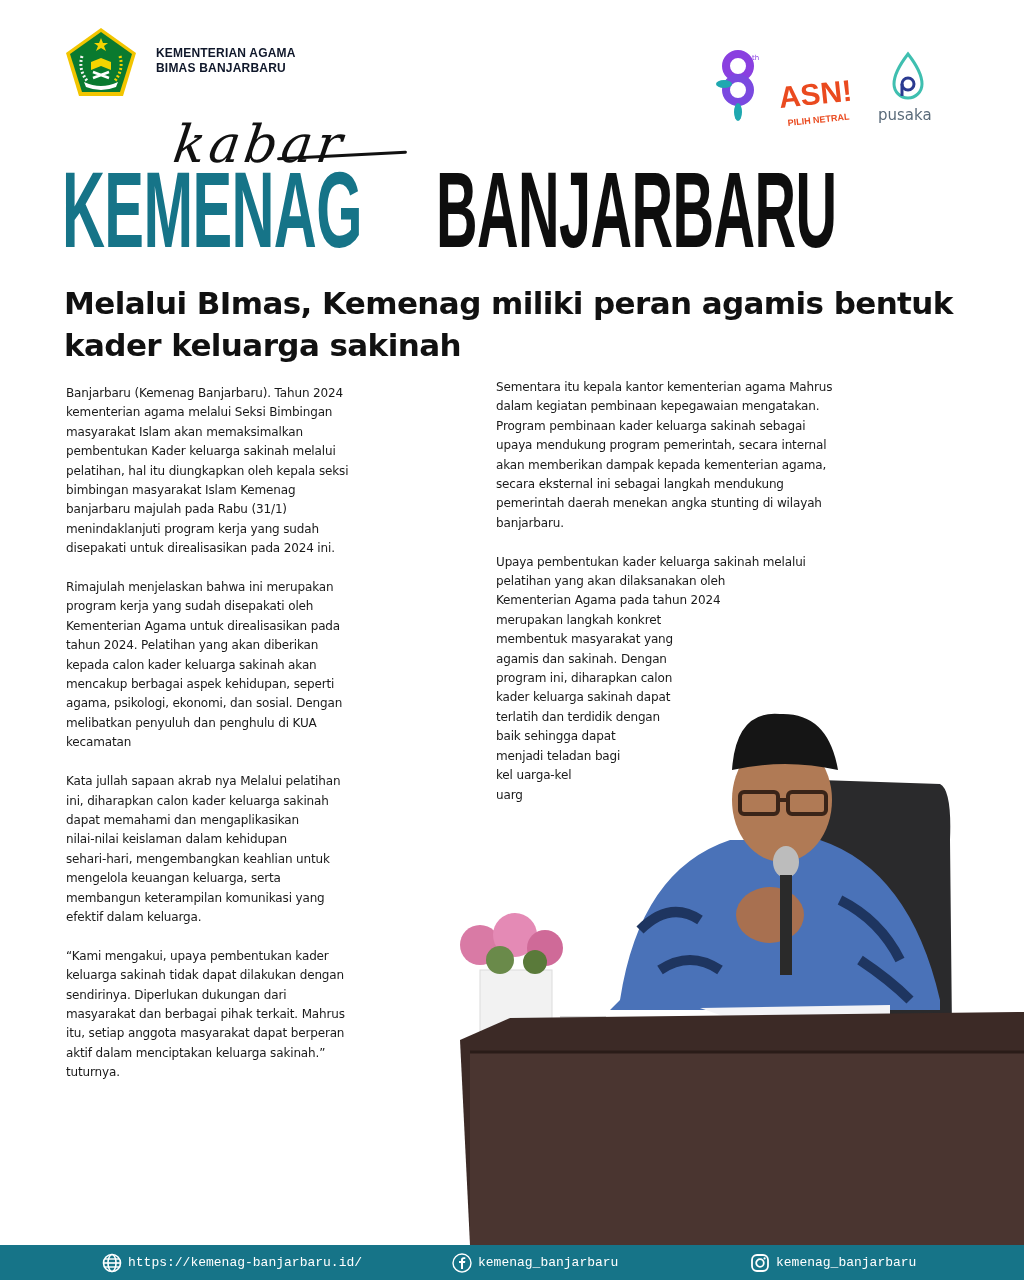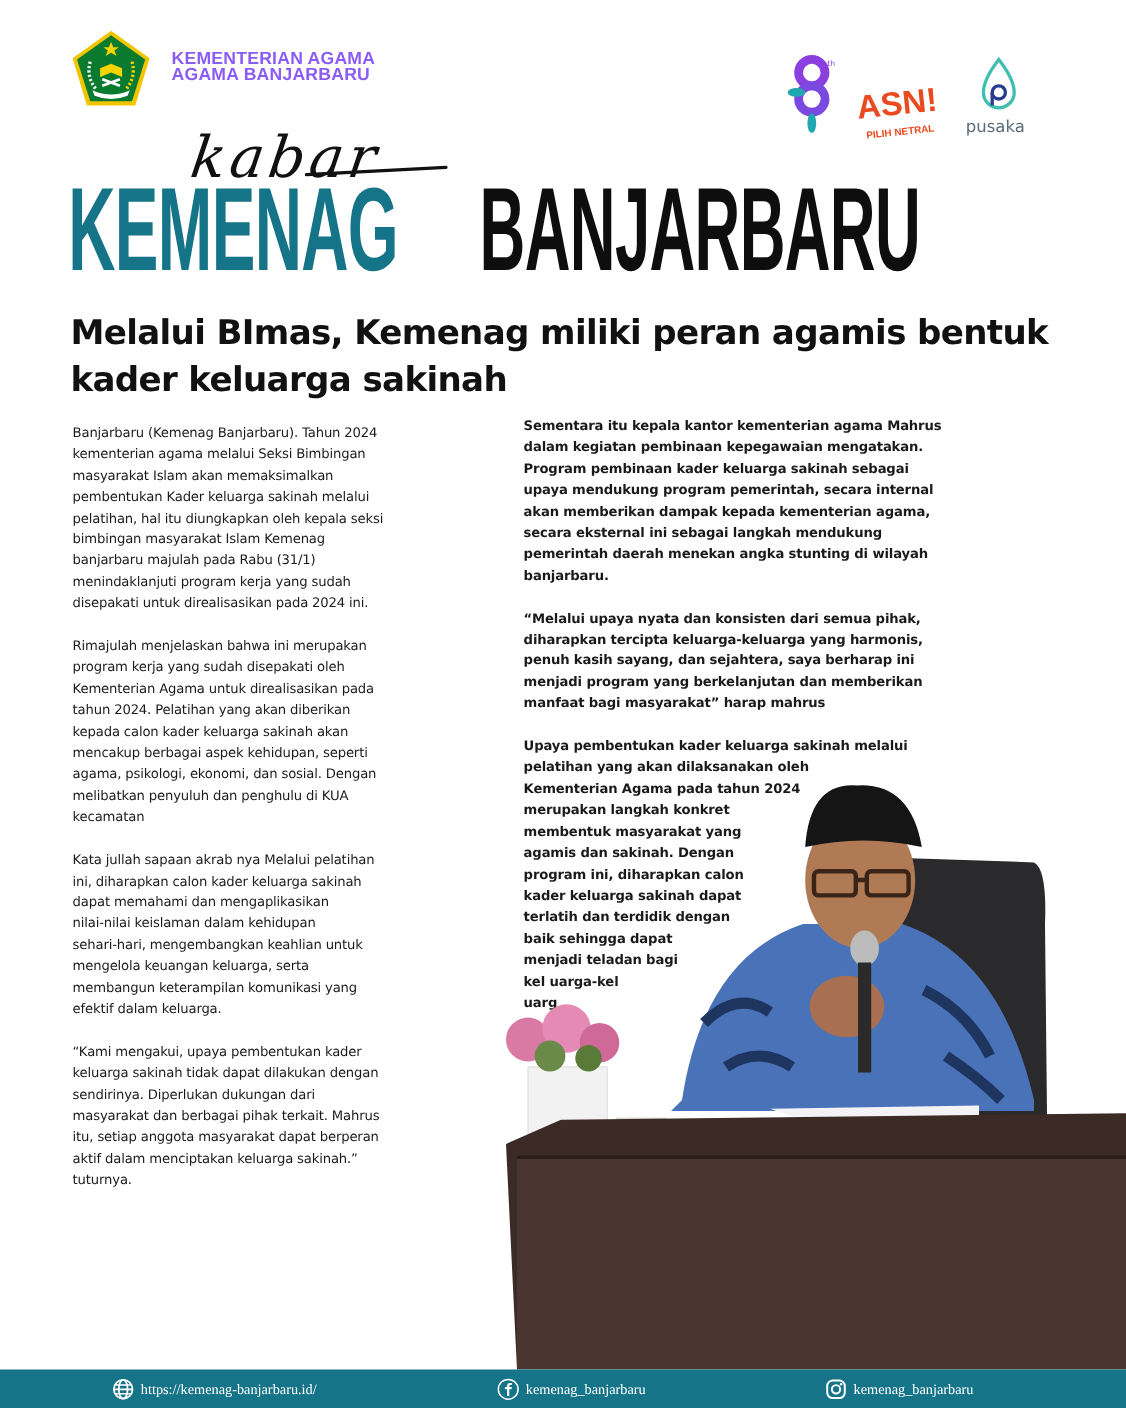--- a/index.html
+++ b/index.html
@@ -1,45 +1,45 @@
 <!DOCTYPE html>
 <html><head>
   <meta charset="utf-8">
   <style>
     * { margin: 0; padding: 0; box-sizing: border-box; }
     html, body { width: 1024px; height: 1280px; background: #ffffff; overflow: hidden; }
     body { position: relative; font-family: "DejaVu Sans", sans-serif; color: #111; }
 
     
     .header-logo { position: absolute; left: 64px; top: 26px; width: 74px; height: 74px; }
-    .org-name { position: absolute; left: 156px; top: 46px; font-family: "Liberation Sans", sans-serif; font-weight: 700; font-size: 16px; line-height: 15px; color: #8b5cf6; letter-spacing: 0.2px; }
+    .org-name { position: absolute; left: 156px; top: 46px; font-family: "Liberation Sans", sans-serif; font-weight: 700; font-size: 12px; line-height: 15px; color: #0f172a; letter-spacing: 0.2px; }
     .partner-logos { position: absolute; left: 716px; top: 30px; width: 230px; height: 90px; margin-top: 20px; }
 
     
     .masthead { position: absolute; left: 62px; top: 118px; width: 900px; height: 150px; }
     .kabar { position: absolute; left: 112px; top: -4px; font-family: "DejaVu Serif", serif; font-style: italic; font-size: 52px; color: #111; letter-spacing: 4px; transform: skewX(-8deg); }
     .kabar-line { position: absolute; left: 215px; top: 36px; width: 130px; height: 3px; background: #111; border-radius: 2px; transform: rotate(-3deg); }
     .mast-word { position: absolute; top: 38px; font-family: "Liberation Sans", sans-serif; font-weight: 700; line-height: 1; transform-origin: left top; }
     .mast-kemenag { left: 0; color: #167488; font-size: 96px; transform: scale(0.62, 1.12); letter-spacing: -1px; }
     .mast-banjar { left: 374px; color: #0e0e0e; font-size: 96px; transform: scale(0.60, 1.12); letter-spacing: -1px; }
 
     
     .headline { position: absolute; left: 64px; top: 282px; width: 900px; font-family: "DejaVu Sans", sans-serif; font-weight: 700; font-size: 31px; line-height: 42px; color: #111; letter-spacing: -0.6px; }
 
     
     .col { position: absolute; font-family: "DejaVu Sans", sans-serif; font-size: 12px; line-height: 19.4px; color: #1a1a1a; letter-spacing: -0.15px; }
     .col-left { left: 66px; top: 384px; width: 400px; }
-    .col-right { left: 476px; top: 378px; width: 470px; font-weight: bold; }
+    .col-right { left: 496px; top: 378px; width: 470px; }
     .para { margin-bottom: 19.4px; white-space: pre-line; }
 
     
     .photo { position: absolute; left: 440px; top: 700px; width: 584px; height: 545px; }
 
     
-    .footer { position: absolute; left: 0; top: 1245px; width: 1024px; height: 35px; background: #167488; display: flex; align-items: center; color: #fff; font-family: Liberation Serif, serif; font-size: 13px; }
+    .footer { position: absolute; left: 0; top: 1245px; width: 1024px; height: 35px; background: #167488; display: flex; align-items: center; color: #fff; font-family: Liberation Mono, monospace; font-size: 13px; }
     .footer-item { position: absolute; display: flex; align-items: center; gap: 6px; }
     .footer-web { left: 102px; }
     .footer-fb { left: 452px; }
     .footer-ig { left: 750px; }
     .f-icon { width: 20px; height: 20px; display: inline-block; }
   </style>
 </head>
 <body>
 
 <div class="header-logo">
@@ -49,21 +49,21 @@
     <polygon points="37,12 39,17 44,17 40,20 42,25 37,22 32,25 34,20 30,17 35,17" fill="#f5d400"></polygon>
     <path d="M18 30 Q14 44 24 56" stroke="#f5f5f5" stroke-width="3" fill="none" stroke-dasharray="2 2"></path>
     <path d="M56 30 Q60 44 50 56" stroke="#f5d400" stroke-width="3" fill="none" stroke-dasharray="2 2"></path>
     <path d="M27 36 L37 32 L47 36 L47 44 L37 40 L27 44 Z" fill="#f5d400"></path>
     <path d="M29 46 L45 52 M45 46 L29 52" stroke="#fff" stroke-width="2.5"></path>
     <path d="M20 56 Q37 64 54 56 L52 61 Q37 67 22 61 Z" fill="#fff"></path>
   </svg>
 </div>
 <div class="org-name">
   <div>KEMENTERIAN AGAMA</div>
-  <div>AGAMA BANJARBARU</div>
+  <div>BIMAS BANJARBARU</div>
 </div>
 
 <div class="partner-logos">
   <svg width="230" height="90" viewBox="0 0 230 90">
 
     <circle cx="22" cy="16" r="12" fill="none" stroke="#8a3fe0" stroke-width="8"></circle>
     <circle cx="22" cy="40" r="12" fill="none" stroke="#7a49e0" stroke-width="8"></circle>
     <ellipse cx="8" cy="34" rx="8" ry="4" fill="#1fa8b0"></ellipse>
     <ellipse cx="22" cy="62" rx="4" ry="9" fill="#1fa8b0"></ellipse>
     <text x="36" y="10" font-size="7" fill="#8a3fe0" font-family="DejaVu Sans, sans-serif">th</text>
@@ -125,25 +125,20 @@
 
 <div class="col col-right">
   <p class="para">Sementara itu kepala kantor kementerian agama Mahrus
 dalam kegiatan pembinaan kepegawaian mengatakan.
 Program pembinaan kader keluarga sakinah sebagai
 upaya mendukung program pemerintah, secara internal
 akan memberikan dampak kepada kementerian agama,
 secara eksternal ini sebagai langkah mendukung
 pemerintah daerah menekan angka stunting di wilayah
 banjarbaru.</p>
-  <p class="para">“Melalui upaya nyata dan konsisten dari semua pihak,
-diharapkan tercipta keluarga-keluarga yang harmonis,
-penuh kasih sayang, dan sejahtera, saya berharap ini
-menjadi program yang berkelanjutan dan memberikan
-manfaat bagi masyarakat” harap mahrus</p>
   <p class="para"> Upaya pembentukan kader keluarga sakinah melalui
 pelatihan yang akan dilaksanakan                    oleh
 Kementerian Agama pada tahun                           2024
 merupakan langkah konkret
 membentuk masyarakat yang
 agamis dan sakinah. Dengan
 program ini, diharapkan calon
 kader keluarga sakinah dapat
 terlatih dan terdidik dengan
 baik sehingga dapat

